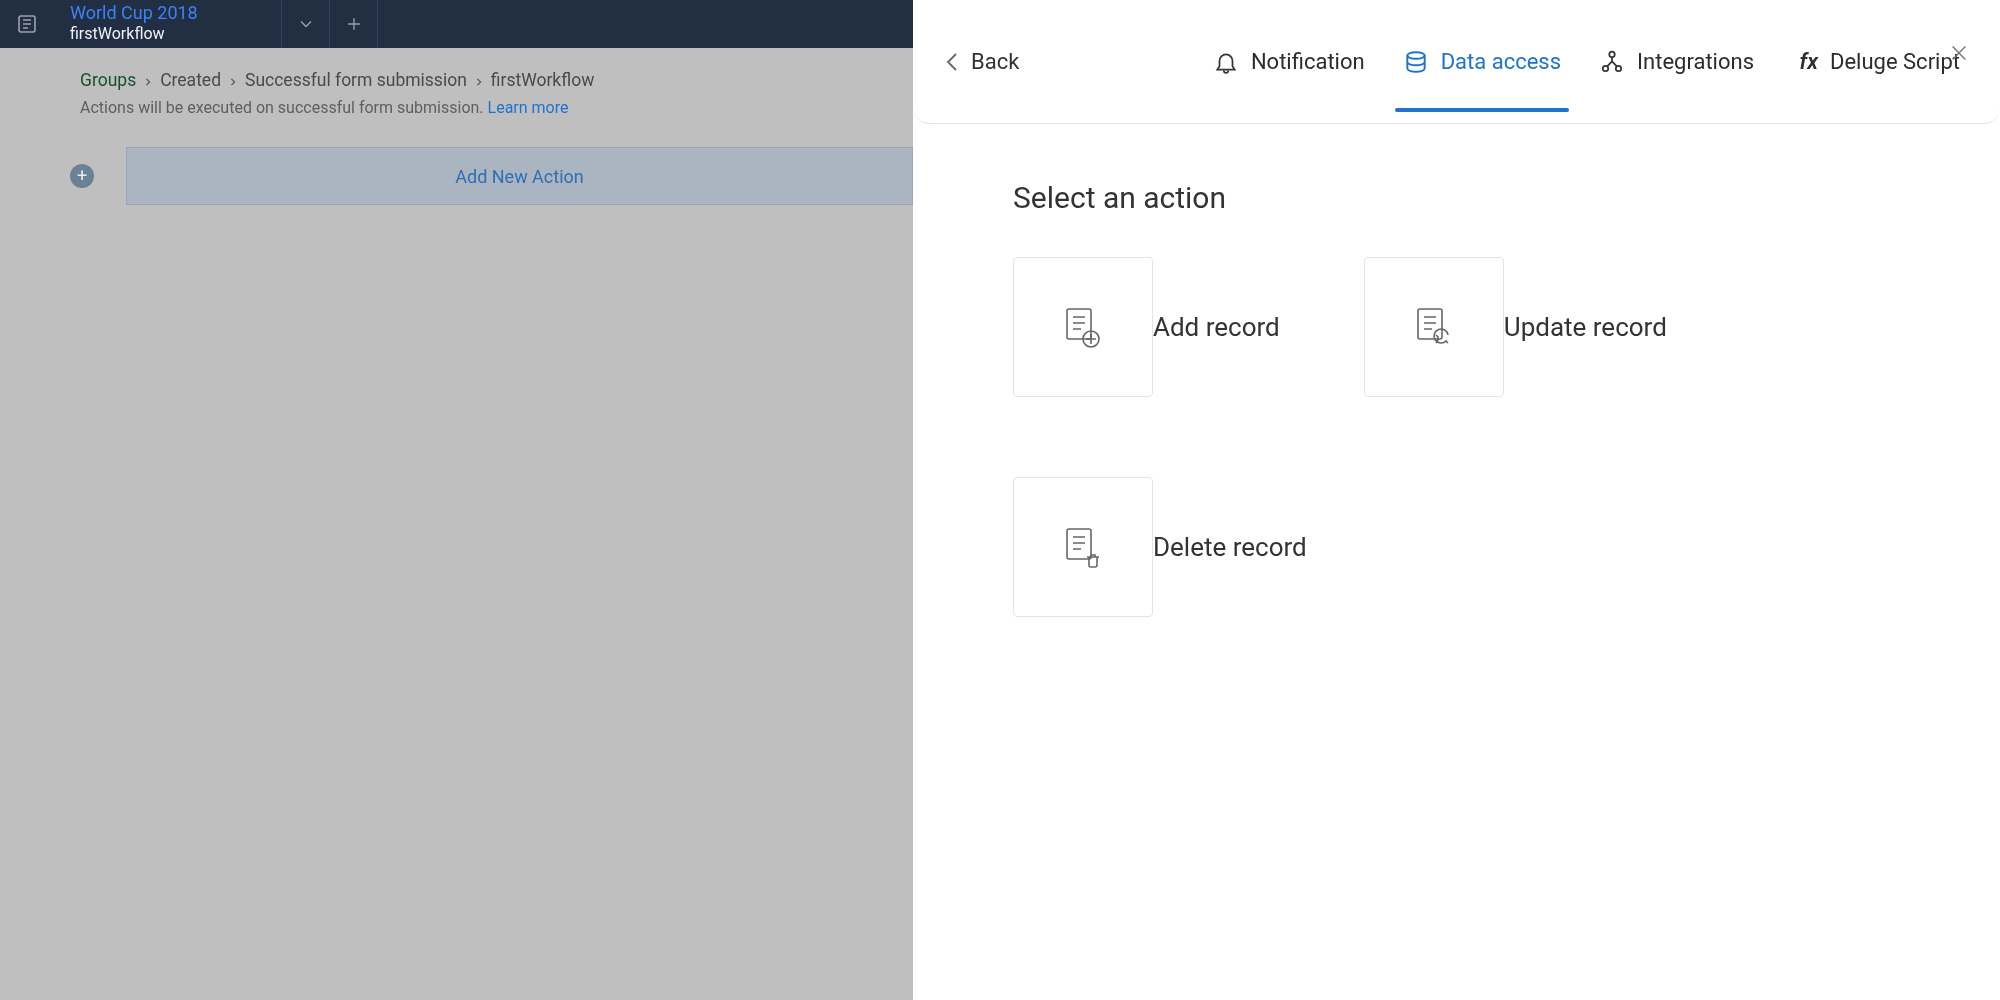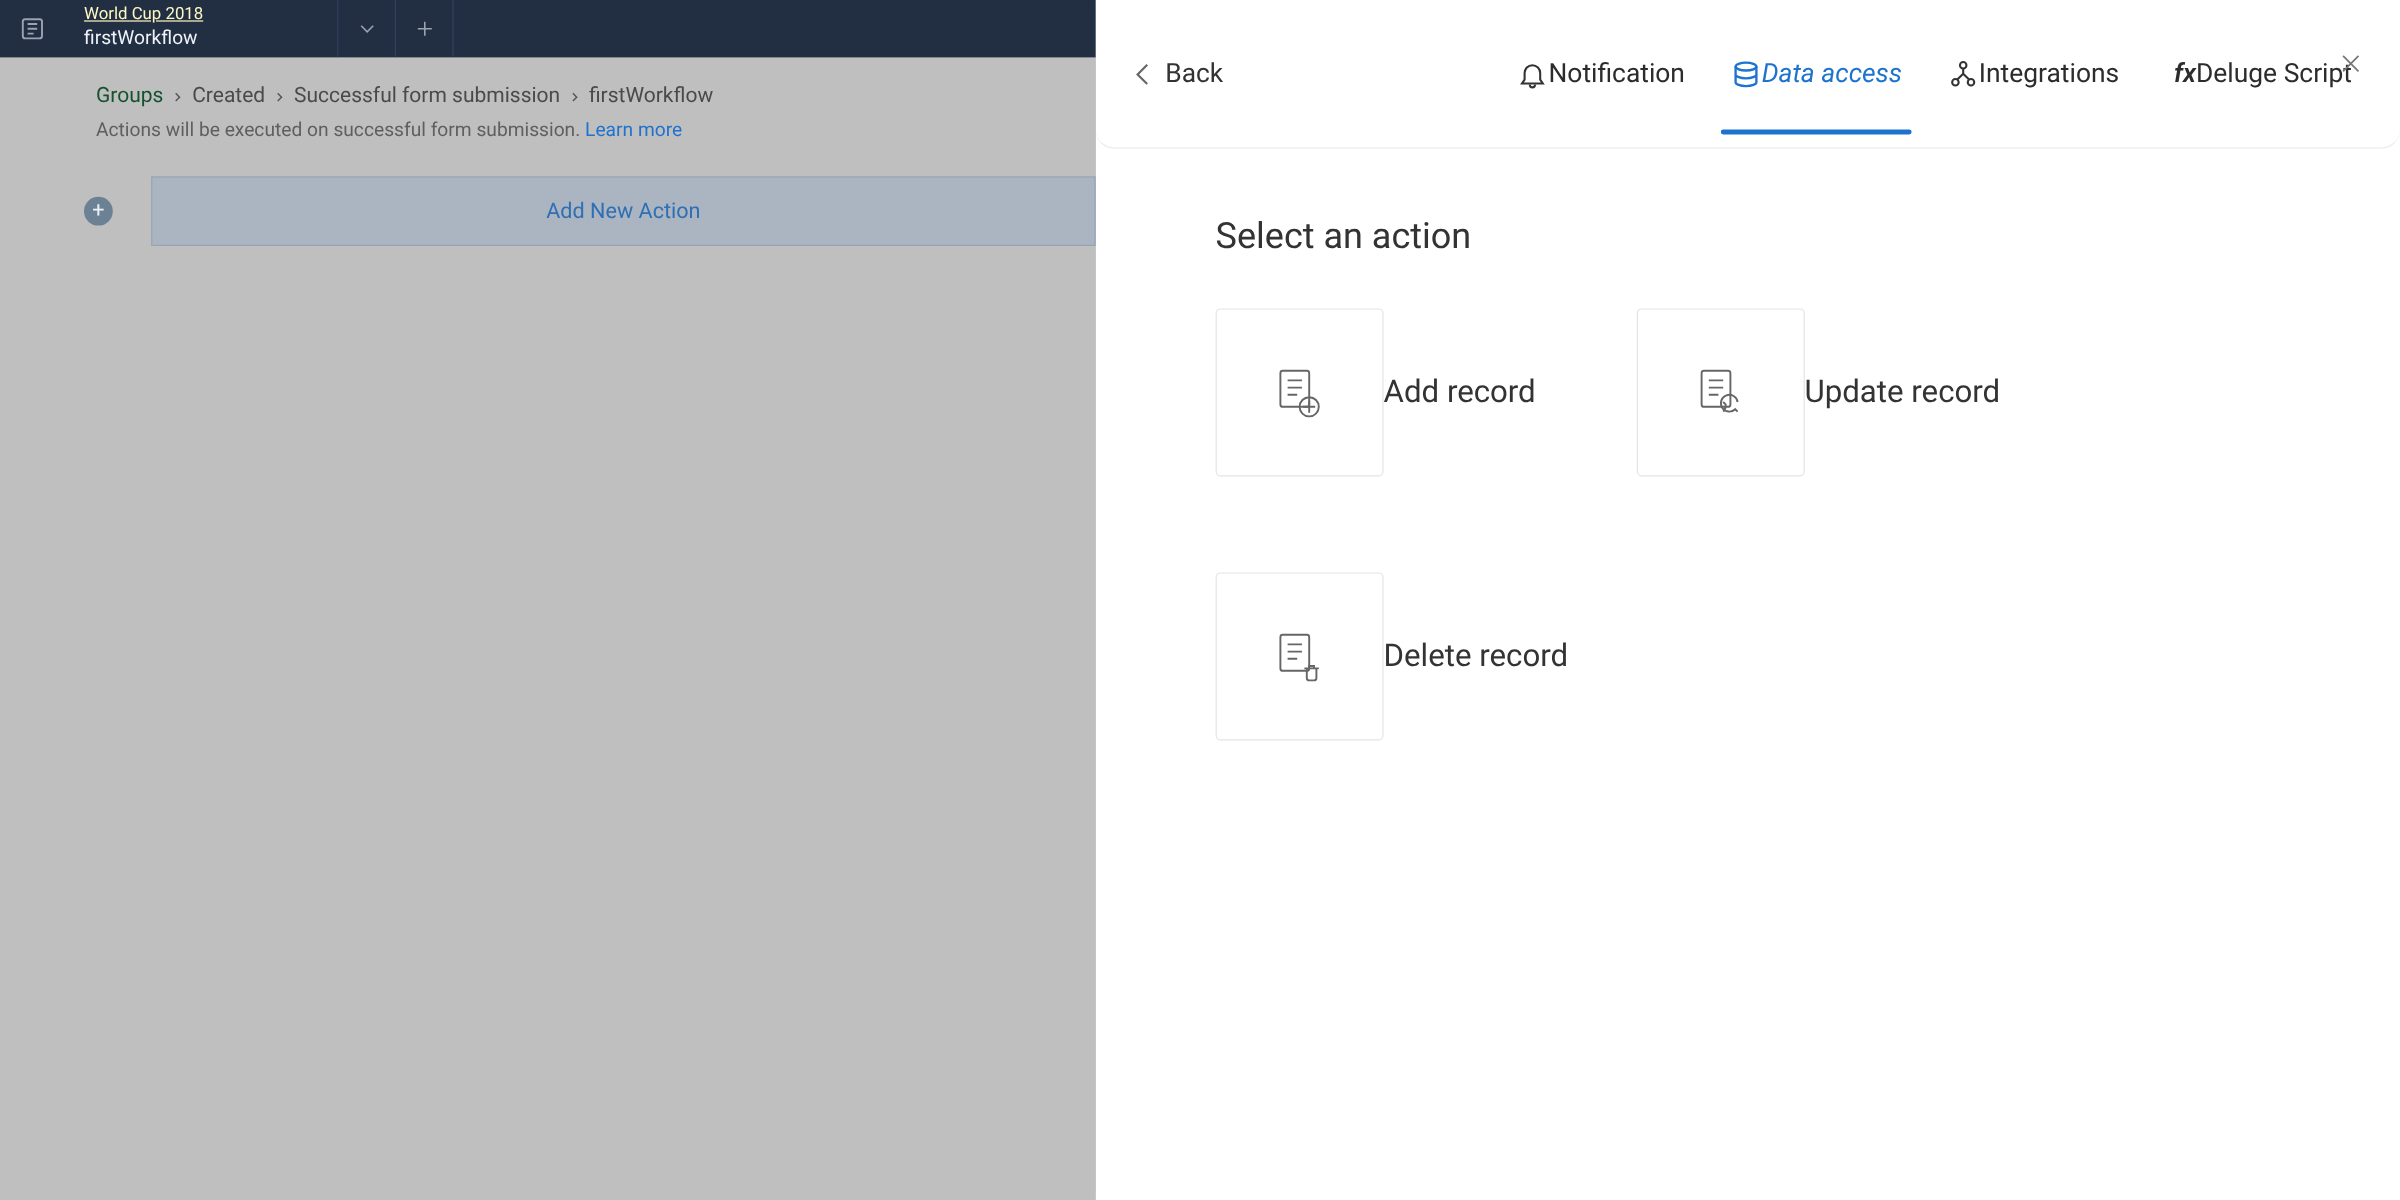--- a/index.html
+++ b/index.html
@@ -5,21 +5,21 @@
   * { box-sizing: border-box; margin: 0; padding: 0; }
   html, body { width: 2000px; height: 1000px; font-family: -apple-system, BlinkMacSystemFont, "Segoe UI", Roboto, "Helvetica Neue", Arial, sans-serif; overflow: hidden; }
   body { display: flex; color: #333; }
 
   
   .left-pane   { width: 913px; height: 100%; background: #c0c0c1; position: relative; }
   .topbar      { height: 48px; background: #222e42; display: flex; align-items: center; }
   .topbar-logo { width: 54px; height: 48px; display: flex; align-items: center; justify-content: center; }
   .topbar-logo svg { width: 24px; height: 24px; stroke: #9aa3b2; }
   .topbar-tab  { height: 48px; padding: 6px 16px; display: flex; flex-direction: column; justify-content: center; border-right: 1px solid #31405b; min-width: 228px; }
-  .topbar-tab .app  { font-size: 14px; color: #fef9c3; line-height: 1.1; text-decoration: underline; }
+  .topbar-tab .app  { font-size: 18px; color: #3b82f6; line-height: 1.1; }
   .topbar-tab .flow { font-size: 16px; color: #eef2f9; line-height: 1.4; }
   .topbar-btn  { width: 48px; height: 48px; display: flex; align-items: center; justify-content: center; border-right: 1px solid #31405b; cursor: pointer; }
   .topbar-btn svg { width: 20px; height: 20px; stroke: #9aa3b2; }
 
   .left-body   { position: absolute; inset: 48px 0 0 0; background: #bfbfc0; }
   .crumbs      { padding: 22px 0 0 80px; font-size: 17.5px; color: #4a4a4a; display: flex; align-items: center; gap: 8px; }
   .crumbs a    { color: #14532d; text-decoration: none; cursor: pointer; }
   .crumbs .sep svg { width: 8px; height: 8px; stroke: #555; }
   .subtext     { padding: 8px 0 0 80px; font-size: 16px; color: #5f5f60; }
   .subtext a   { color: #1e73cf; text-decoration: none; cursor: pointer; }
@@ -29,23 +29,23 @@
   .add-circle span { color: #e8eef5; font-size: 18px; line-height: 1; }
   .add-action  { flex: 1; height: 58px; background: #aab5c1; border: 1px solid #96a5b4; display: flex; align-items: center; justify-content: center; font-size: 18px; color: #2f6fb3; cursor: pointer; }
 
   
   .drawer      { flex: 1; height: 100%; background: #fff; display: flex; flex-direction: column; box-shadow: -4px 0 24px rgba(0,0,0,.25); }
   .drawer-top  { height: 124px; border-bottom: 1px solid #e3e6ea; display: flex; align-items: center; padding: 0 40px 0 32px; position: relative; border-radius: 16px; }
   .back        { display: flex; align-items: center; gap: 10px; cursor: pointer; color: #333; font-size: 22px; }
   .back svg    { width: 16px; height: 20px; stroke: #666; }
 
   .tabs        { display: flex; align-items: center; gap: 38px; margin-left: auto; }
-  .tab         { display: flex; align-items: center; font-size: 22px; color: #2c2c2c; height: 98px; cursor: pointer; position: relative; }
+  .tab         { display: flex; align-items: center; gap: 12px; font-size: 22px; color: #2c2c2c; height: 98px; cursor: pointer; position: relative; }
   .tab svg     { width: 26px; height: 26px; stroke: #333; fill: none; }
-  .tab.active  { color: #1e73cf; font-style: italic; }
+  .tab.active  { color: #1e73cf; }
   .tab.active svg { stroke: #1e73cf; }
   .tab.active::after { content: ""; position: absolute; left: -8px; right: -8px; bottom: -1px; height: 4px; background: #1e73cf; border-radius: 2px; }
   .fx          { font-style: italic; font-weight: 600; font-size: 22px; width: 26px; text-align: right; }
 
   .drawer-close{ position: absolute; right: 30px; top: 42px; cursor: pointer; }
   .drawer-close svg { width: 22px; height: 22px; stroke: #777; }
 
   .drawer-body { padding: 56px 100px; }
   .drawer-body h2 { font-size: 30px; font-weight: 400; color: #333; margin-bottom: 42px; }
 

